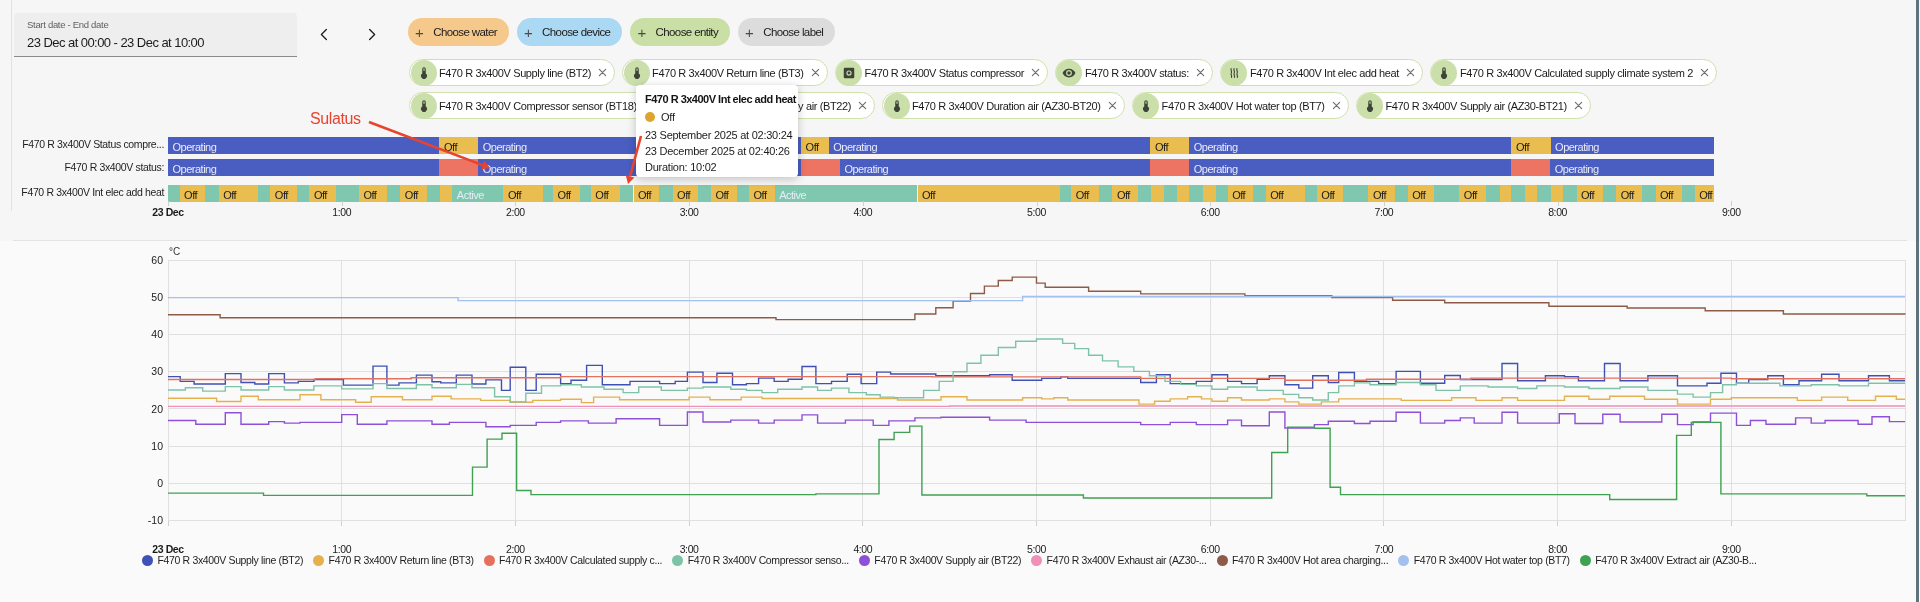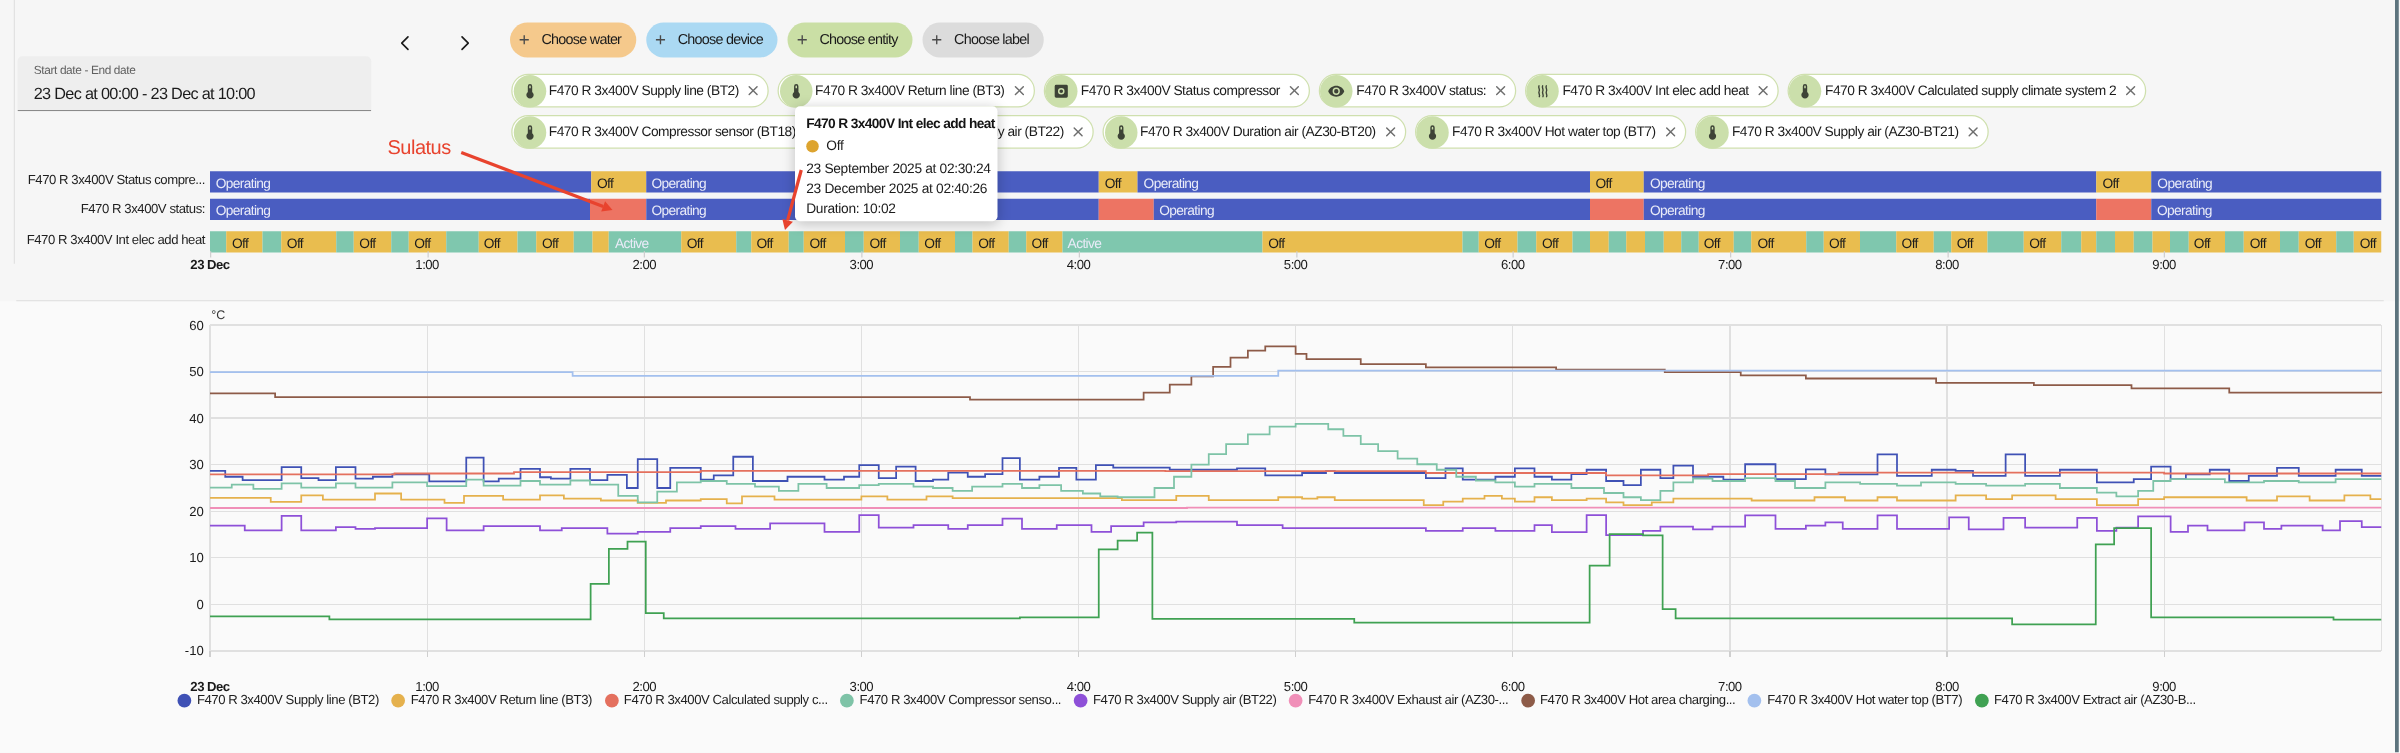--- a/index.html
+++ b/index.html
@@ -7,21 +7,21 @@
   body { font-family:"Liberation Sans", sans-serif; background:#f6f6f6; color:#1c1c1c; position:relative; }
   .stage { position:absolute; inset:0; width:1920px; height:602px; }
 
   
   .v-divider { position:absolute; left:11px; top:0; width:1px; height:211px; background:#e2e2e2; }
   .lower-panel { position:absolute; left:0; top:241px; width:1920px; height:361px; background:#fafafa; }
   .scrollbar { position:absolute; left:1916px; top:0; width:2.5px; height:602px; background:#5d747e; }
 
   
   .date-field { position:absolute; left:14px; top:13px; width:283px; height:44px; background:#eeeeee;
-    border-bottom:1px solid #8a8a8a; border-radius:4px 4px 0 0; padding:6px 0 0 13px; cursor:pointer;margin-top:32px; }
+    border-bottom:1px solid #8a8a8a; border-radius:4px 4px 0 0; padding:6px 0 0 13px; cursor:pointer; }
   .date-field .lbl { font-size:9.5px; color:#5f5f5f; letter-spacing:-0.3px; }
   .date-field .val { font-size:13px; color:#1b1b1b; margin-top:5px; letter-spacing:-0.55px; }
 
   .nav-btn { position:absolute; top:22px; width:24px; height:24px; display:flex; align-items:center; justify-content:center; cursor:pointer; }
   .nav-btn svg { width:15px; height:15px; stroke:#1b1b1b; stroke-width:2.1; fill:none; stroke-linecap:round; stroke-linejoin:round; }
 
   
   .filter-chips { position:absolute; left:408px; top:18px; display:flex; gap:8px; }
   .fchip { height:28px; border-radius:14px; display:flex; align-items:center; padding:0 12px 0 7px; font-size:11.5px; letter-spacing:-0.6px; color:#1b1b1b; cursor:pointer; white-space:nowrap; }
   .fchip .plus { font-size:15px; color:#4a4a4a; margin-right:10px; font-weight:400; line-height:1; }
@@ -43,21 +43,21 @@
   .tooltip .tt-dot { width:10px; height:10px; border-radius:50%; margin-right:6px; }
   .tooltip .tt-line { font-size:11px; color:#1c1c1c; letter-spacing:-0.25px; margin-bottom:4px; white-space:nowrap; }
 
   
   .annotation-text { position:absolute; left:310px; top:110px; font-size:16px; letter-spacing:-0.4px; z-index:40; }
   .arrow-layer { position:absolute; inset:0; z-index:40; pointer-events:none; }
 
   
   .tl-label { position:absolute; left:0; width:164px; text-align:right; font-size:10.5px; letter-spacing:-0.35px; color:#1f1f1f;
     white-space:nowrap; }
-  .tl-row { position:absolute; left:168px; width:1737px; height:17px; }
+  .tl-row { position:absolute; left:168px; width:1546px; height:17px; }
   .tl-seg { position:absolute; top:0; height:100%; overflow:hidden; white-space:nowrap; }
   .tl-seg span { font-size:11px; line-height:17.5px; padding-left:4.5px; letter-spacing:-0.5px; }
   .tl-tick { position:absolute; width:1px; height:5px; background:#cfcfcf; top:201px; }
   .tl-axis-label { position:absolute; top:206px; font-size:10.5px; letter-spacing:-0.4px; color:#1a1a1a; transform:translateX(-50%); white-space:nowrap; }
   .h-divider { position:absolute; left:13px; top:240px; width:1894px; height:1px; background:#e3e3e3; }
 
   .chart-svg { position:absolute; left:0; top:0; }
 
   
   .legend { position:absolute; left:142px; top:554px; width:1780px; display:flex; align-items:center; gap:10px; }

